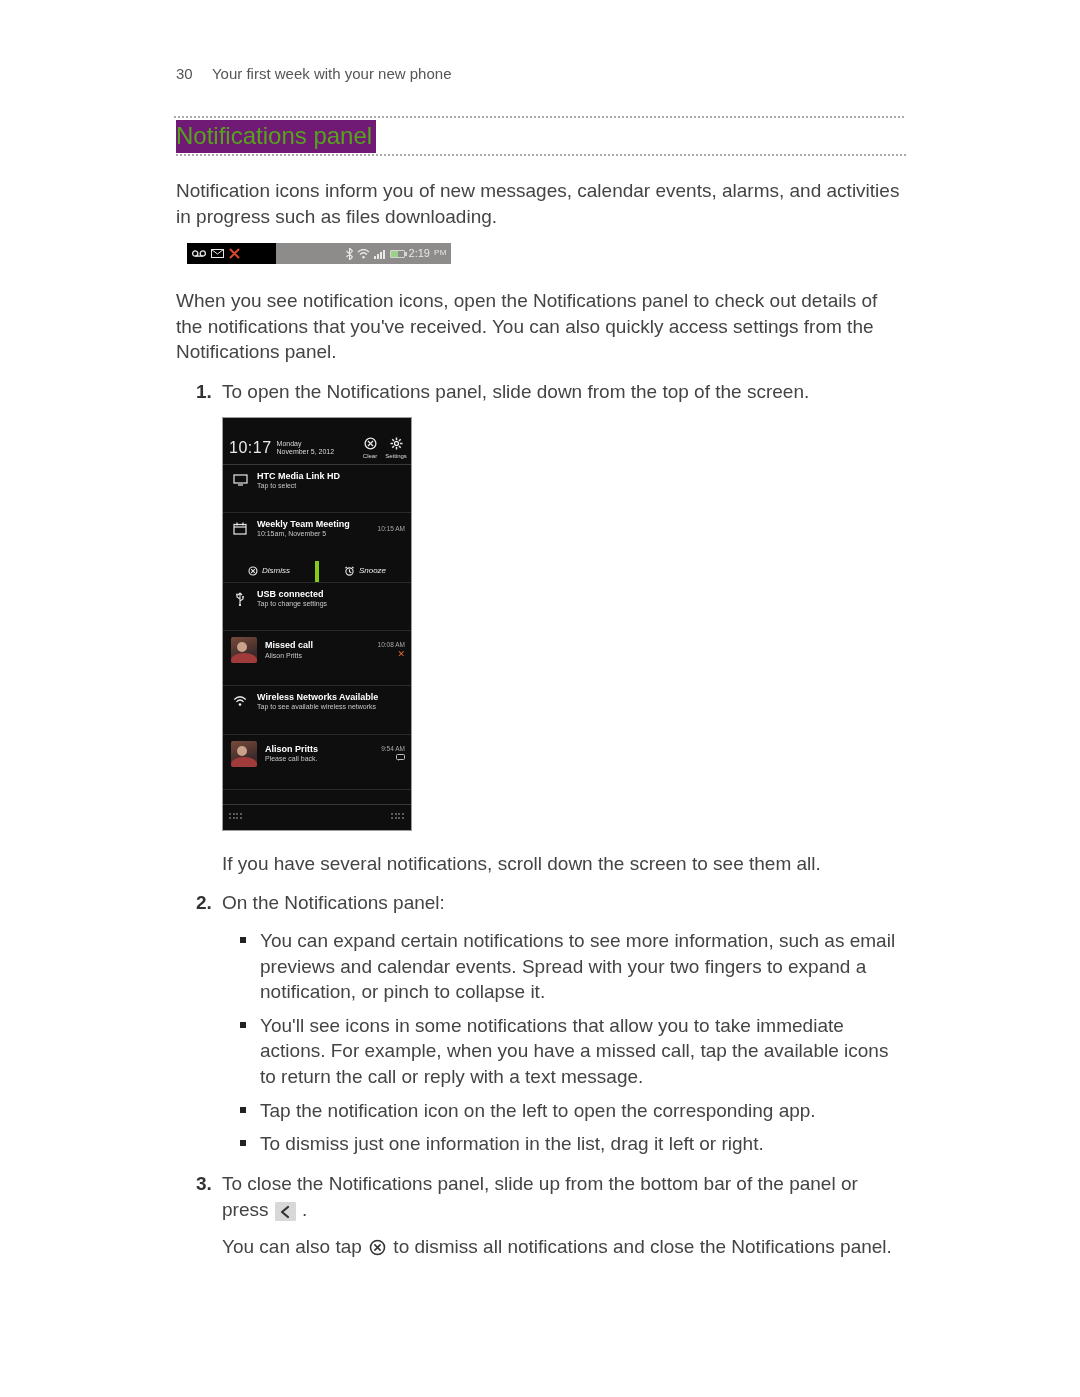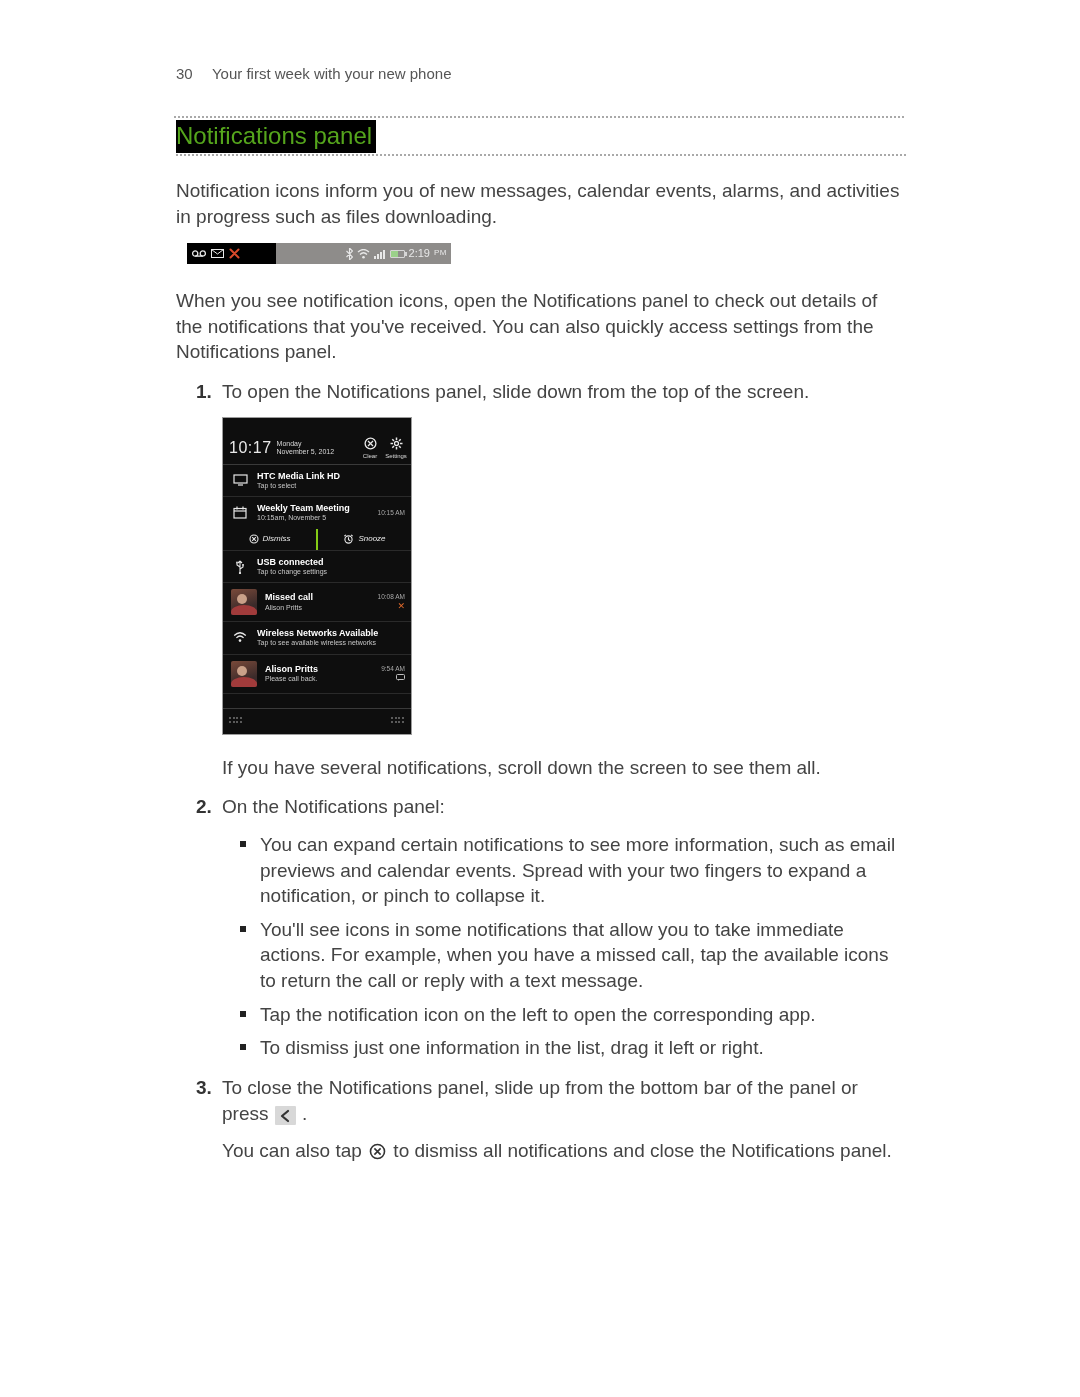--- a/index.html
+++ b/index.html
@@ -39,21 +39,21 @@
   .dotted-rule {
     border: none;
     border-top: 2px dotted #a9a9a9;
     margin: 0 0 2px -2px;
     width: 730px;
   }
   h2.section {
     margin: 0 0 -3px 0;
     padding: 0 4px 0 0;
     display: inline-block;
-    background: #000000;
+    background: #701a75;
     font-weight: 400;
     font-size: 24px;
     color: #55a51c;
   }
   .heading-wrap {
     position: relative;
     margin-bottom: 22px;
   }
   .heading-wrap .dotted-under {
     border-top: 2px dotted #a9a9a9;
@@ -187,21 +187,21 @@
   }
   .phone .clk { font-size: 16px; font-weight: 400; letter-spacing:.5px; }
   .phone .clk-sub { margin-left:5px; font-size: 7px; color:#d8d8d8; line-height:1.1; }
   .phone .np-head .spacer { flex:1; }
   .phone .hbtn { width:26px; text-align:center; font-size:6px; color:#ddd; }
   .phone .hbtn svg { margin: 0 auto 1px; }
   .phone .row {
     display:flex;
     align-items:center;
     gap:8px;
-    padding: 6px 6px 6px 8px;
+    padding: 6px 6px 22px 8px;
     border-bottom: 1px solid #2a2a2a;
     min-height: 28px;
     box-sizing: border-box;
   }
   .phone .row.noborder { border-bottom:none; }
   .phone .row .ic { width: 18px; display:flex; justify-content:center; flex:0 0 18px; }
   .phone .row .txt { flex:1; }
   .phone .row .tt { font-weight:700; font-size:9px; color:#fff; }
   .phone .row .st { font-size:7px; color:#c7c7c7; margin-top:1px; }
   .phone .row .meta { font-size:6.5px; color:#a8a8a8; text-align:right; }
@@ -209,21 +209,21 @@
   .phone .actions { display:flex; border-bottom:1px solid #2a2a2a;font-style:italic; }
   .phone .actions .abtn {
     flex:1;
     display:flex;
     align-items:center;
     justify-content:center;
     gap:4px;
     padding: 5px 0 6px;
     font-size:8px;
   }
-  .phone .actions .abtn + .abtn { border-left:2px solid #84cc16; }
+  .phone .actions .abtn + .abtn { border-left:4px solid #84cc16; }
   .phone .avatar {
     width: 26px; height:26px; border-radius:2px;
     background: linear-gradient(160deg,#7a4a3a 0%, #3a2a2a 70%);
     position:relative; overflow:hidden; flex:0 0 26px;
   }
   .phone .avatar::before {
     content:""; position:absolute; left:6px; top:5px;
     width:10px; height:10px; border-radius:50%;
     background:#caa189;
   }

